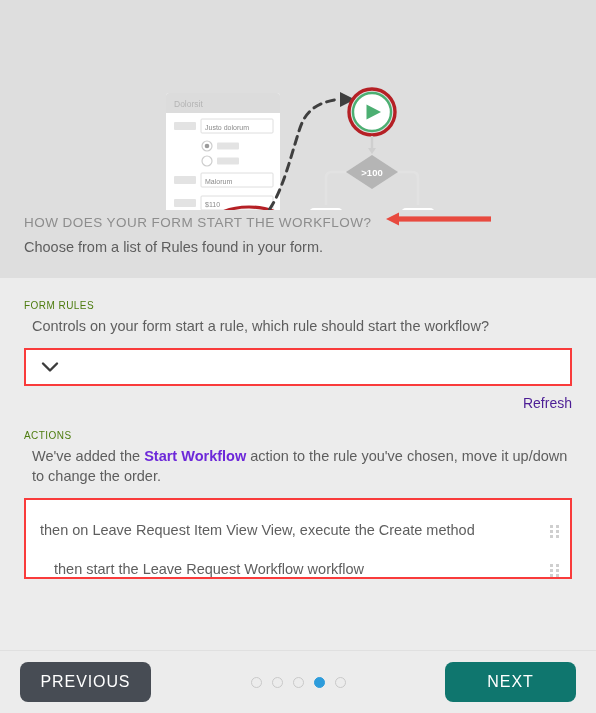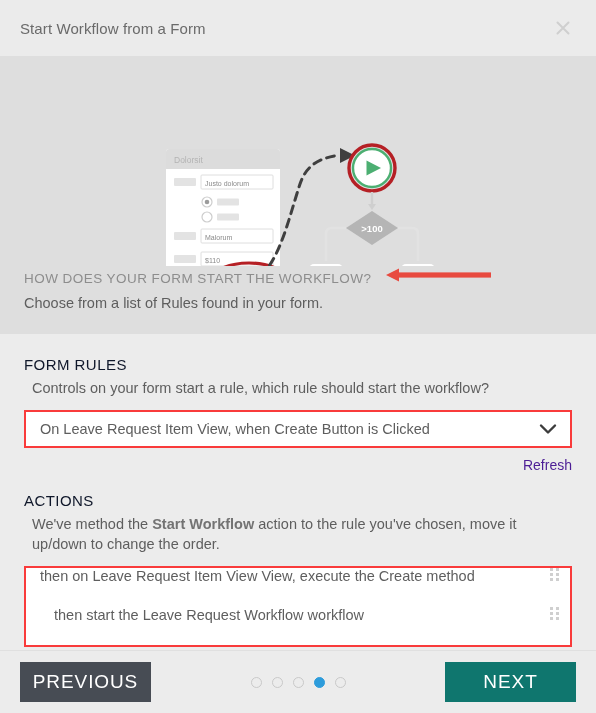--- a/index.html
+++ b/index.html
@@ -93,32 +93,32 @@
 
   
   .dlg-body {
     flex: 1;
     background: #ececec;
     padding: 22px 24px 0 24px;
     box-sizing: border-box;
     position: relative;
   }
   .sect-label {
-    font-size: 15px;
-    color: #0f172a;
+    font-size: 10px;
+    color: #4d7c0f;
     letter-spacing: .45px;
   }
   .sect-desc {
     margin-top: 5px;
     font-size: 14.5px;
     color: #5e5e5e;
     line-height: 20px;
     margin-left: 8px;
   }
-  .sect-desc b { color: #737373; font-weight: bold; }
+  .sect-desc b { color: #6d28d9; font-weight: bold; }
 
   .highlight-box {
     border: 2px solid #f93b3b;
     margin-top: 12px;
     background: #ffffff;
     box-sizing: border-box;
   }
 
   .select-row {
     height: 34px;
@@ -148,21 +148,21 @@
     cursor: pointer;
     text-decoration: none;
   }
 
   .actions-block { margin-top: 18px; }
 
   .action-list { padding: 0; }
   .action-item {
     height: 38px;
     display: flex;
-    align-items: flex-start;
+    align-items: flex-end;
     padding: 0 10px 0 14px;
     background: #ffffff;
     cursor: pointer;
   }
   .action-item + .action-item { margin-top: 1px; padding-left: 28px; }
   .action-text {
     flex: 1;
     font-size: 14.5px;
     color: #5e5e5e;
     white-space: nowrap;
@@ -193,24 +193,24 @@
     border-top: 1px solid #e0e0e0;
     display: flex;
     align-items: center;
     padding: 0 20px;
     box-sizing: border-box;
     position: relative;
   }
   .btn {
     border: none;
     font-family: "Liberation Sans", sans-serif;
-    font-size: 19px;
+    font-size: 16px;
     letter-spacing: .9px;
     color: #ffffff;
-    border-radius: 0;
+    border-radius: 8px;
     cursor: pointer;
     height: 40px;
   }
   .btn-prev {
     width: 131px;
     background: #474c54;
   }
   .btn-next {
     width: 131px;
     background: #0f766e;
@@ -238,28 +238,20 @@
   .dot.active {
     background: #2d9cdb;
     border-color: #2d9cdb;
   }
 </style>
 </head>
 <body>
 
 <div class="dialog">
 
-  <div class="dlg-header">
-    <div class="dlg-title">Start Workflow from a Form</div>
-    <div class="close-btn">
-      <svg width="20" height="20" viewBox="0 0 20 20" aria-hidden="true">
-        <path d="M4.5 4.5 L15.5 15.5 M15.5 4.5 L4.5 15.5" stroke="#cfcfcf" stroke-width="2" stroke-linecap="round" fill="none"></path>
-      </svg>
-    </div>
-  </div>
 
   <div class="illus-panel">
 
     <svg class="illus-stage" viewBox="0 0 596 210">
 
       <g>
         <rect x="166" y="93" width="114" height="152" rx="3" fill="#ffffff"></rect>
         <rect x="166" y="93" width="114" height="20" rx="3" fill="#dcdcdc"></rect>
         <rect x="166" y="105" width="114" height="8" fill="#dcdcdc"></rect>
         <text x="174" y="107" font-family="Liberation Sans, sans-serif" font-size="8.5" fill="#b4b4b4">Dolorsit</text>
@@ -333,38 +325,37 @@
   </div>
 
   <div class="dlg-body">
 
     <div>
       <div class="sect-label">FORM RULES</div>
       <div class="sect-desc">Controls on your form start a rule, which rule should start the workflow?</div>
 
       <div class="highlight-box">
         <div class="select-row">
-          <span class="select-value">On Leave Request Item View, when Create Button is Clicked</span>
           <span>
             <svg class="chev" width="20" height="14" viewBox="0 0 20 14" aria-hidden="true">
               <path d="M3 3.5 L10 10.5 L17 3.5" fill="none" stroke="#3c3c3c" stroke-width="2.4" stroke-linecap="round" stroke-linejoin="round"></path>
             </svg>
           </span>
         </div>
       </div>
 
       <div class="refresh-row">
         <span class="refresh-link">Refresh</span>
       </div>
     </div>
 
     <div class="actions-block">
       <div class="sect-label">ACTIONS</div>
       <div class="sect-desc">
-        <span>We've method the </span><b>Start Workflow</b><span> action to the rule you've chosen, move it up/down to change the order.</span>
+        <span>We've added the </span><b>Start Workflow</b><span> action to the rule you've chosen, move it up/down to change the order.</span>
       </div>
 
       <div class="highlight-box">
         <div class="action-list">
 
           <div class="action-item">
             <span class="action-text">then on Leave Request Item View View, execute the Create method</span>
             <span class="drag-handle">
               <i></i>
                 <i></i>

